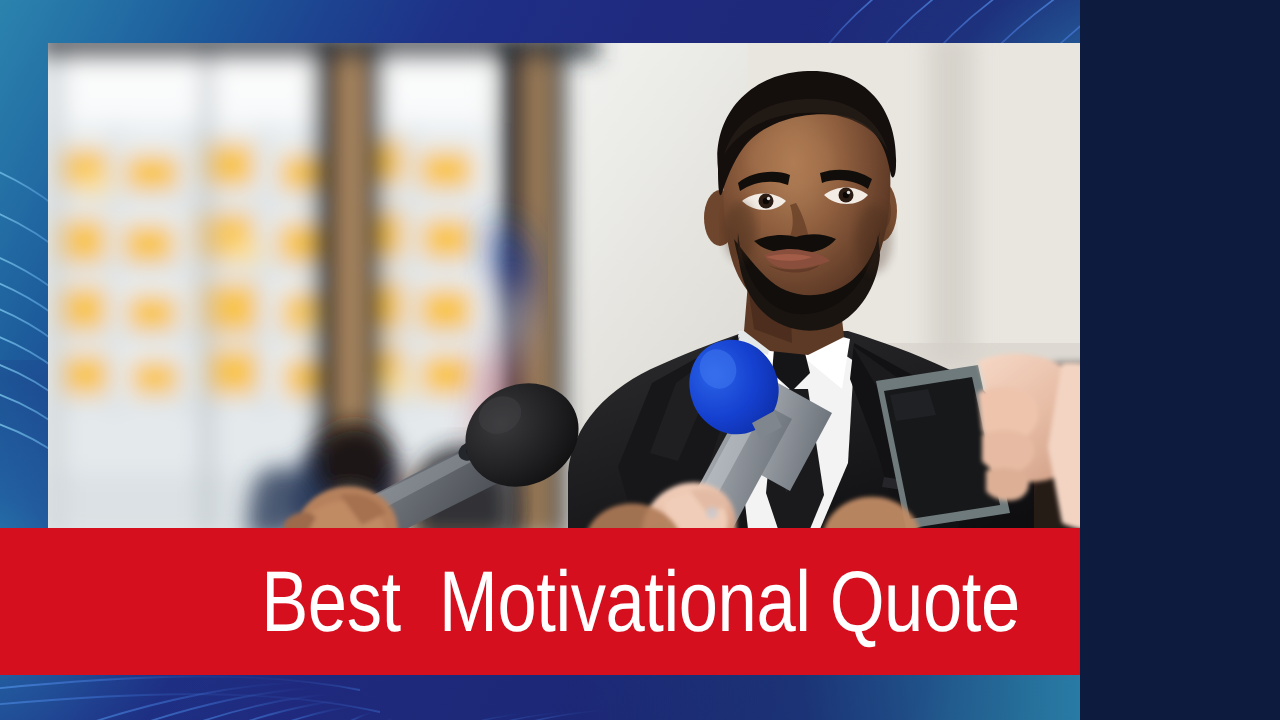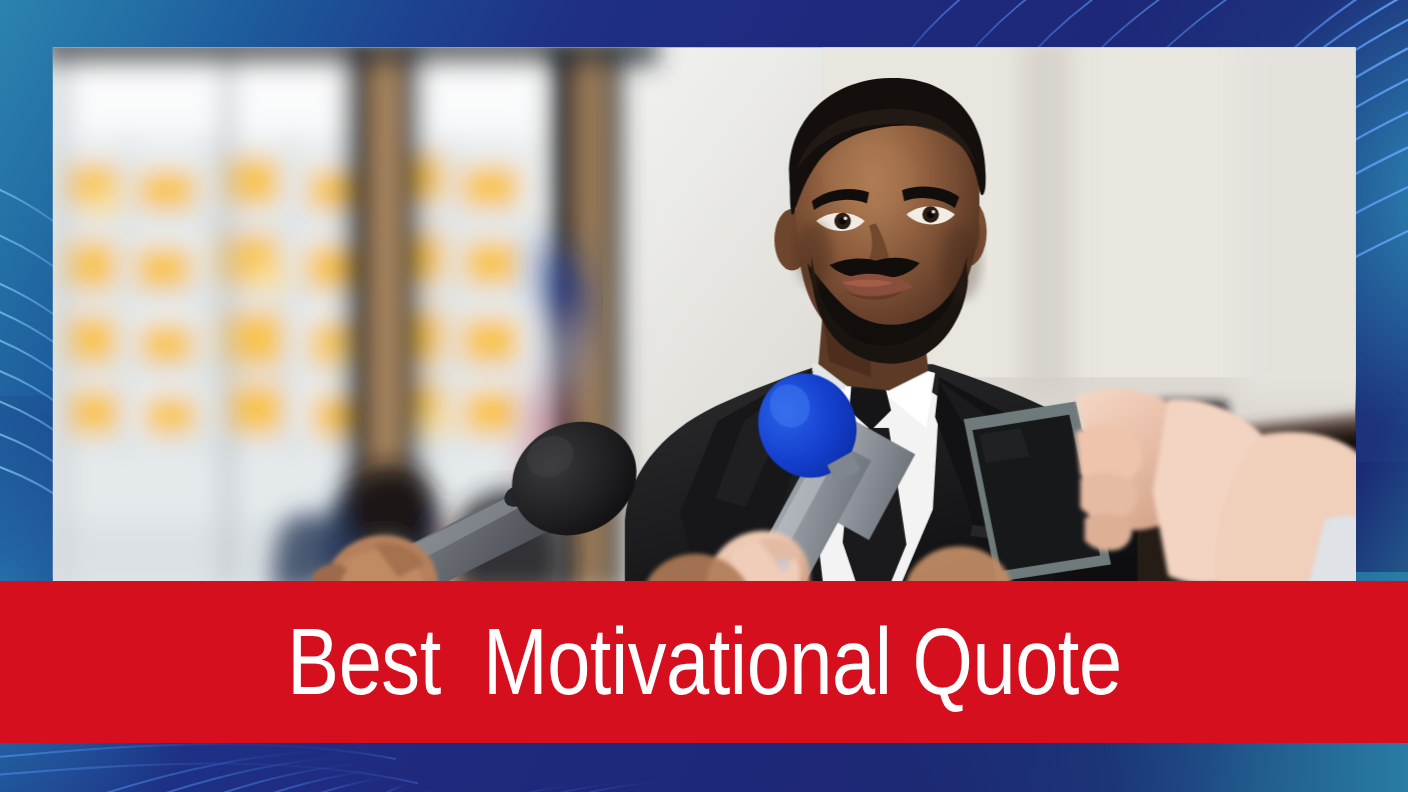--- a/index.html
+++ b/index.html
@@ -3,21 +3,21 @@
 <meta charset="utf-8">
 <title>Best Motivational Quote</title>
 <style>
   html, body {
     margin: 0;
     padding: 0;
     background: #0d1b3e;
   }
   #stage {
     position: relative;
-    width: 1280px;
+    width: 1080px;
     height: 720px;
     overflow: hidden;
     font-family: "Liberation Sans", sans-serif;
   }
 
   
   .bg-base {
     position: absolute;
     inset: 0;
     background:

